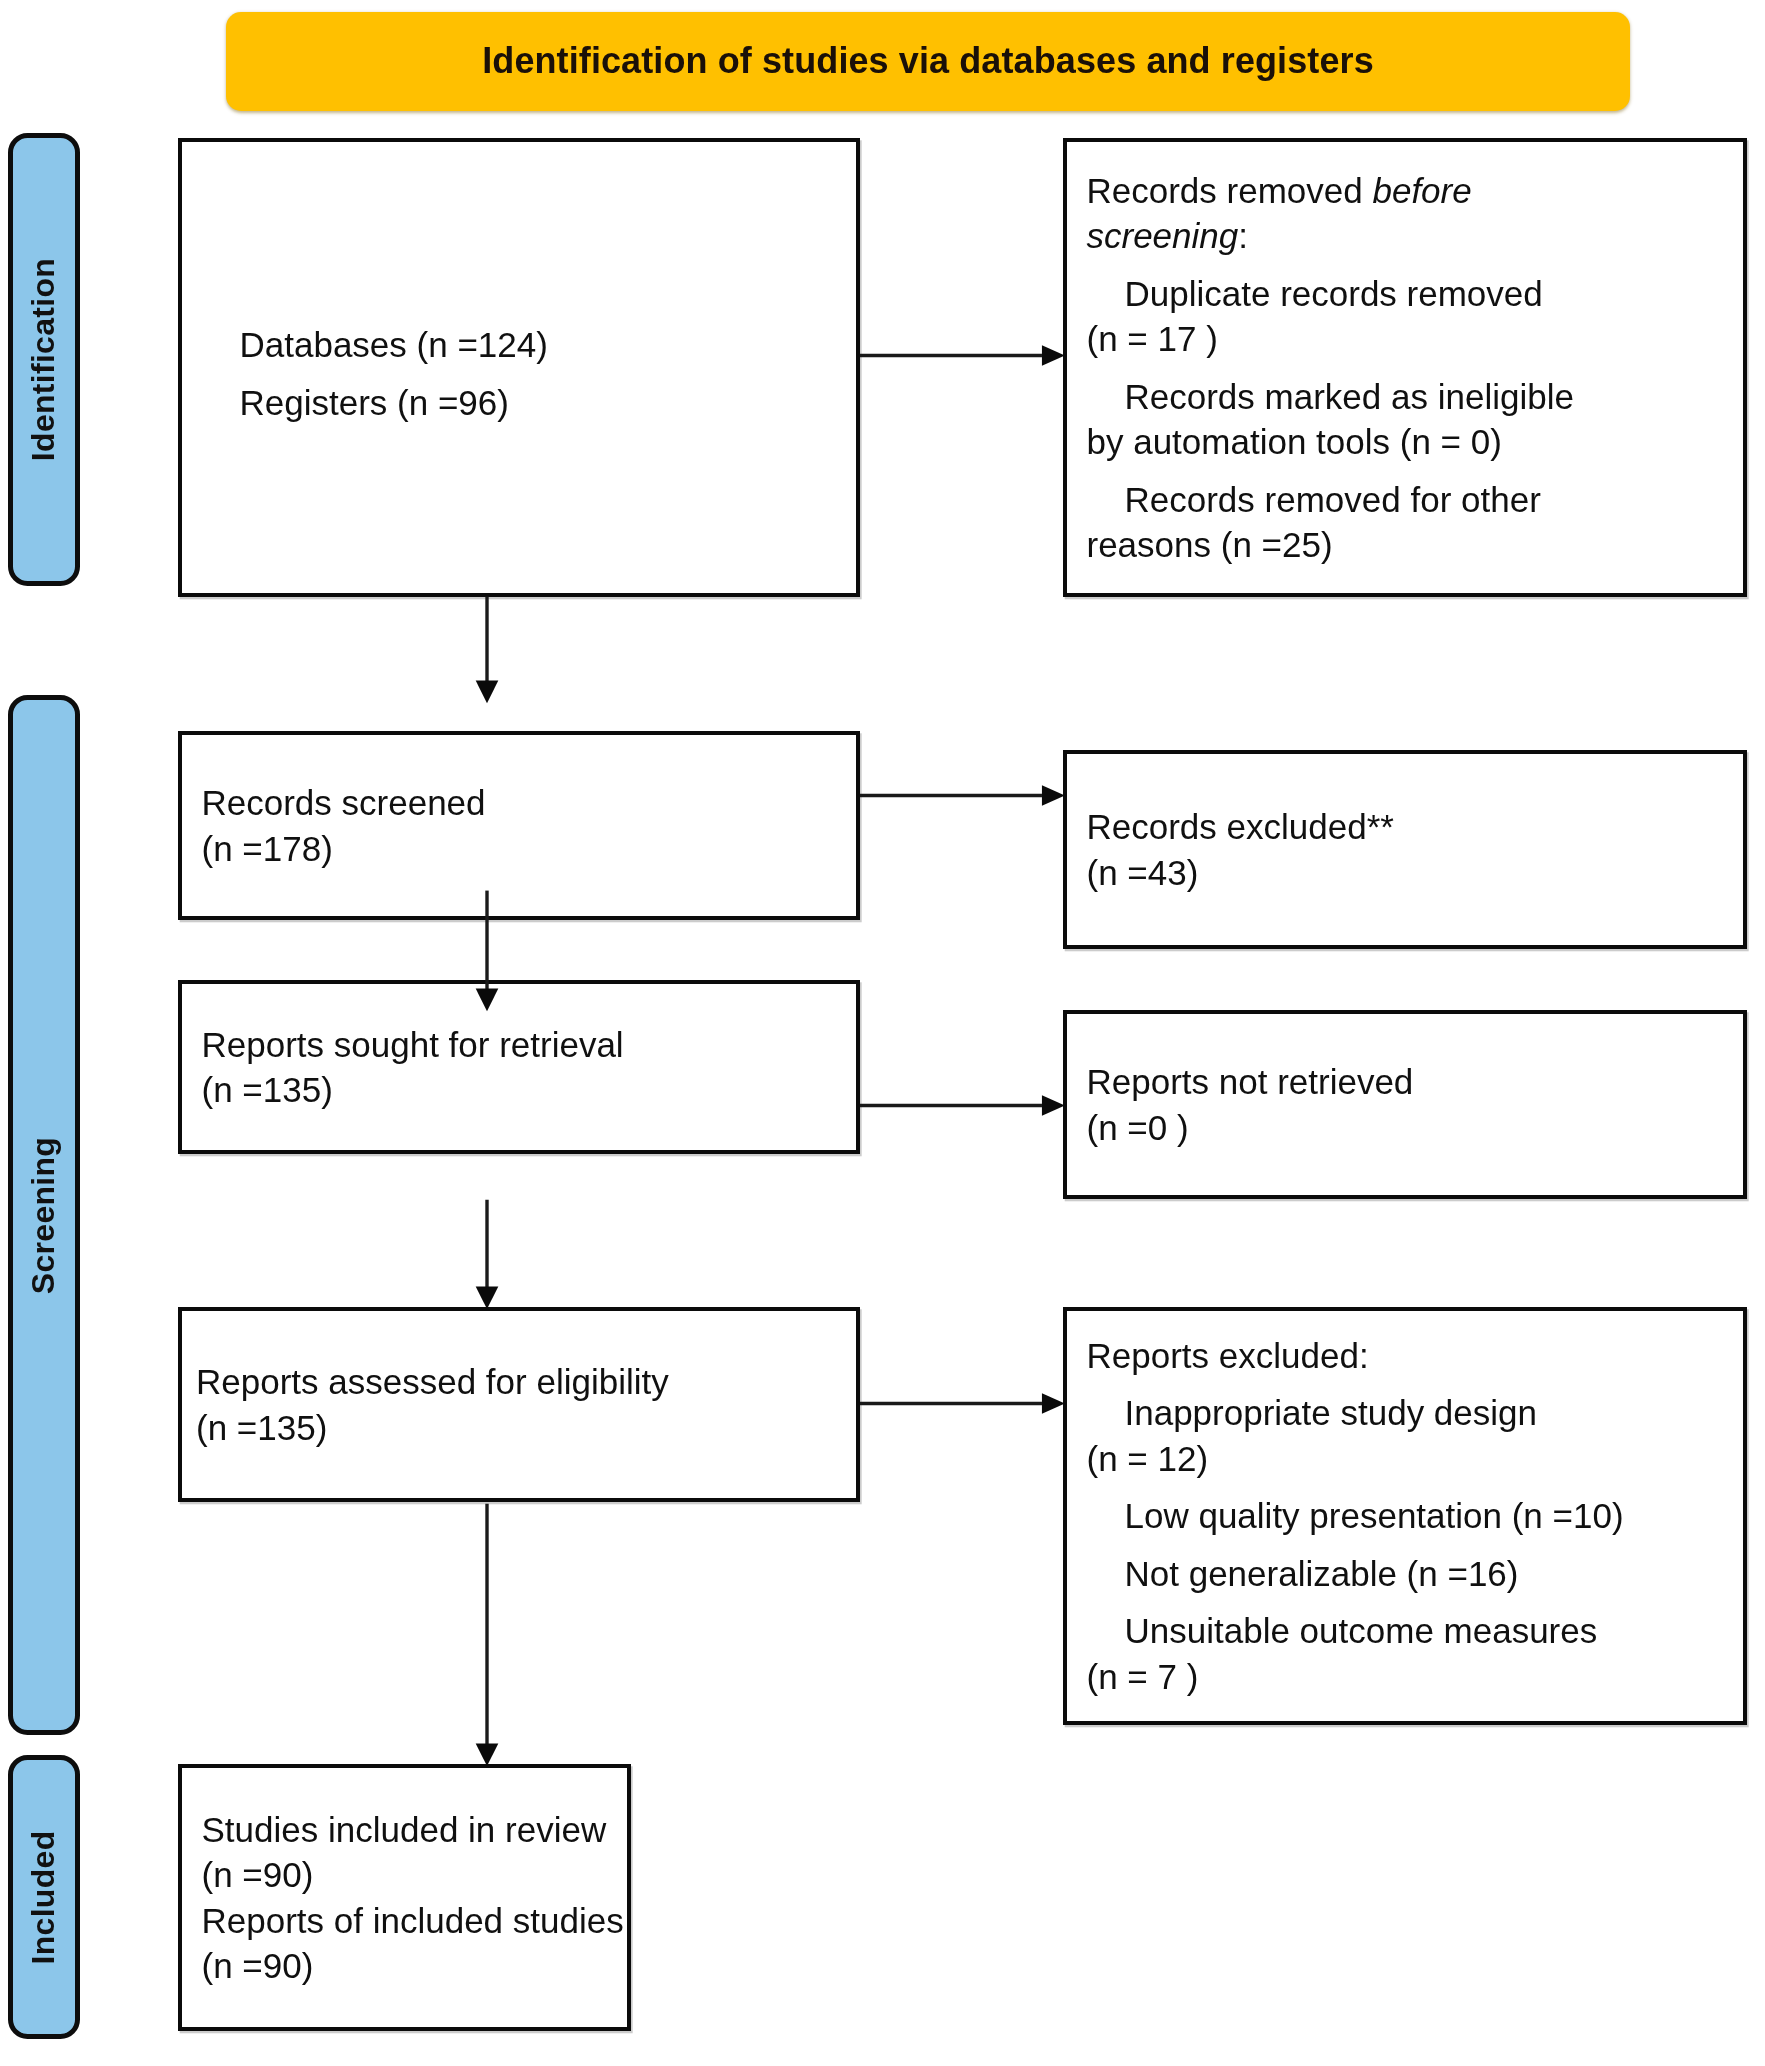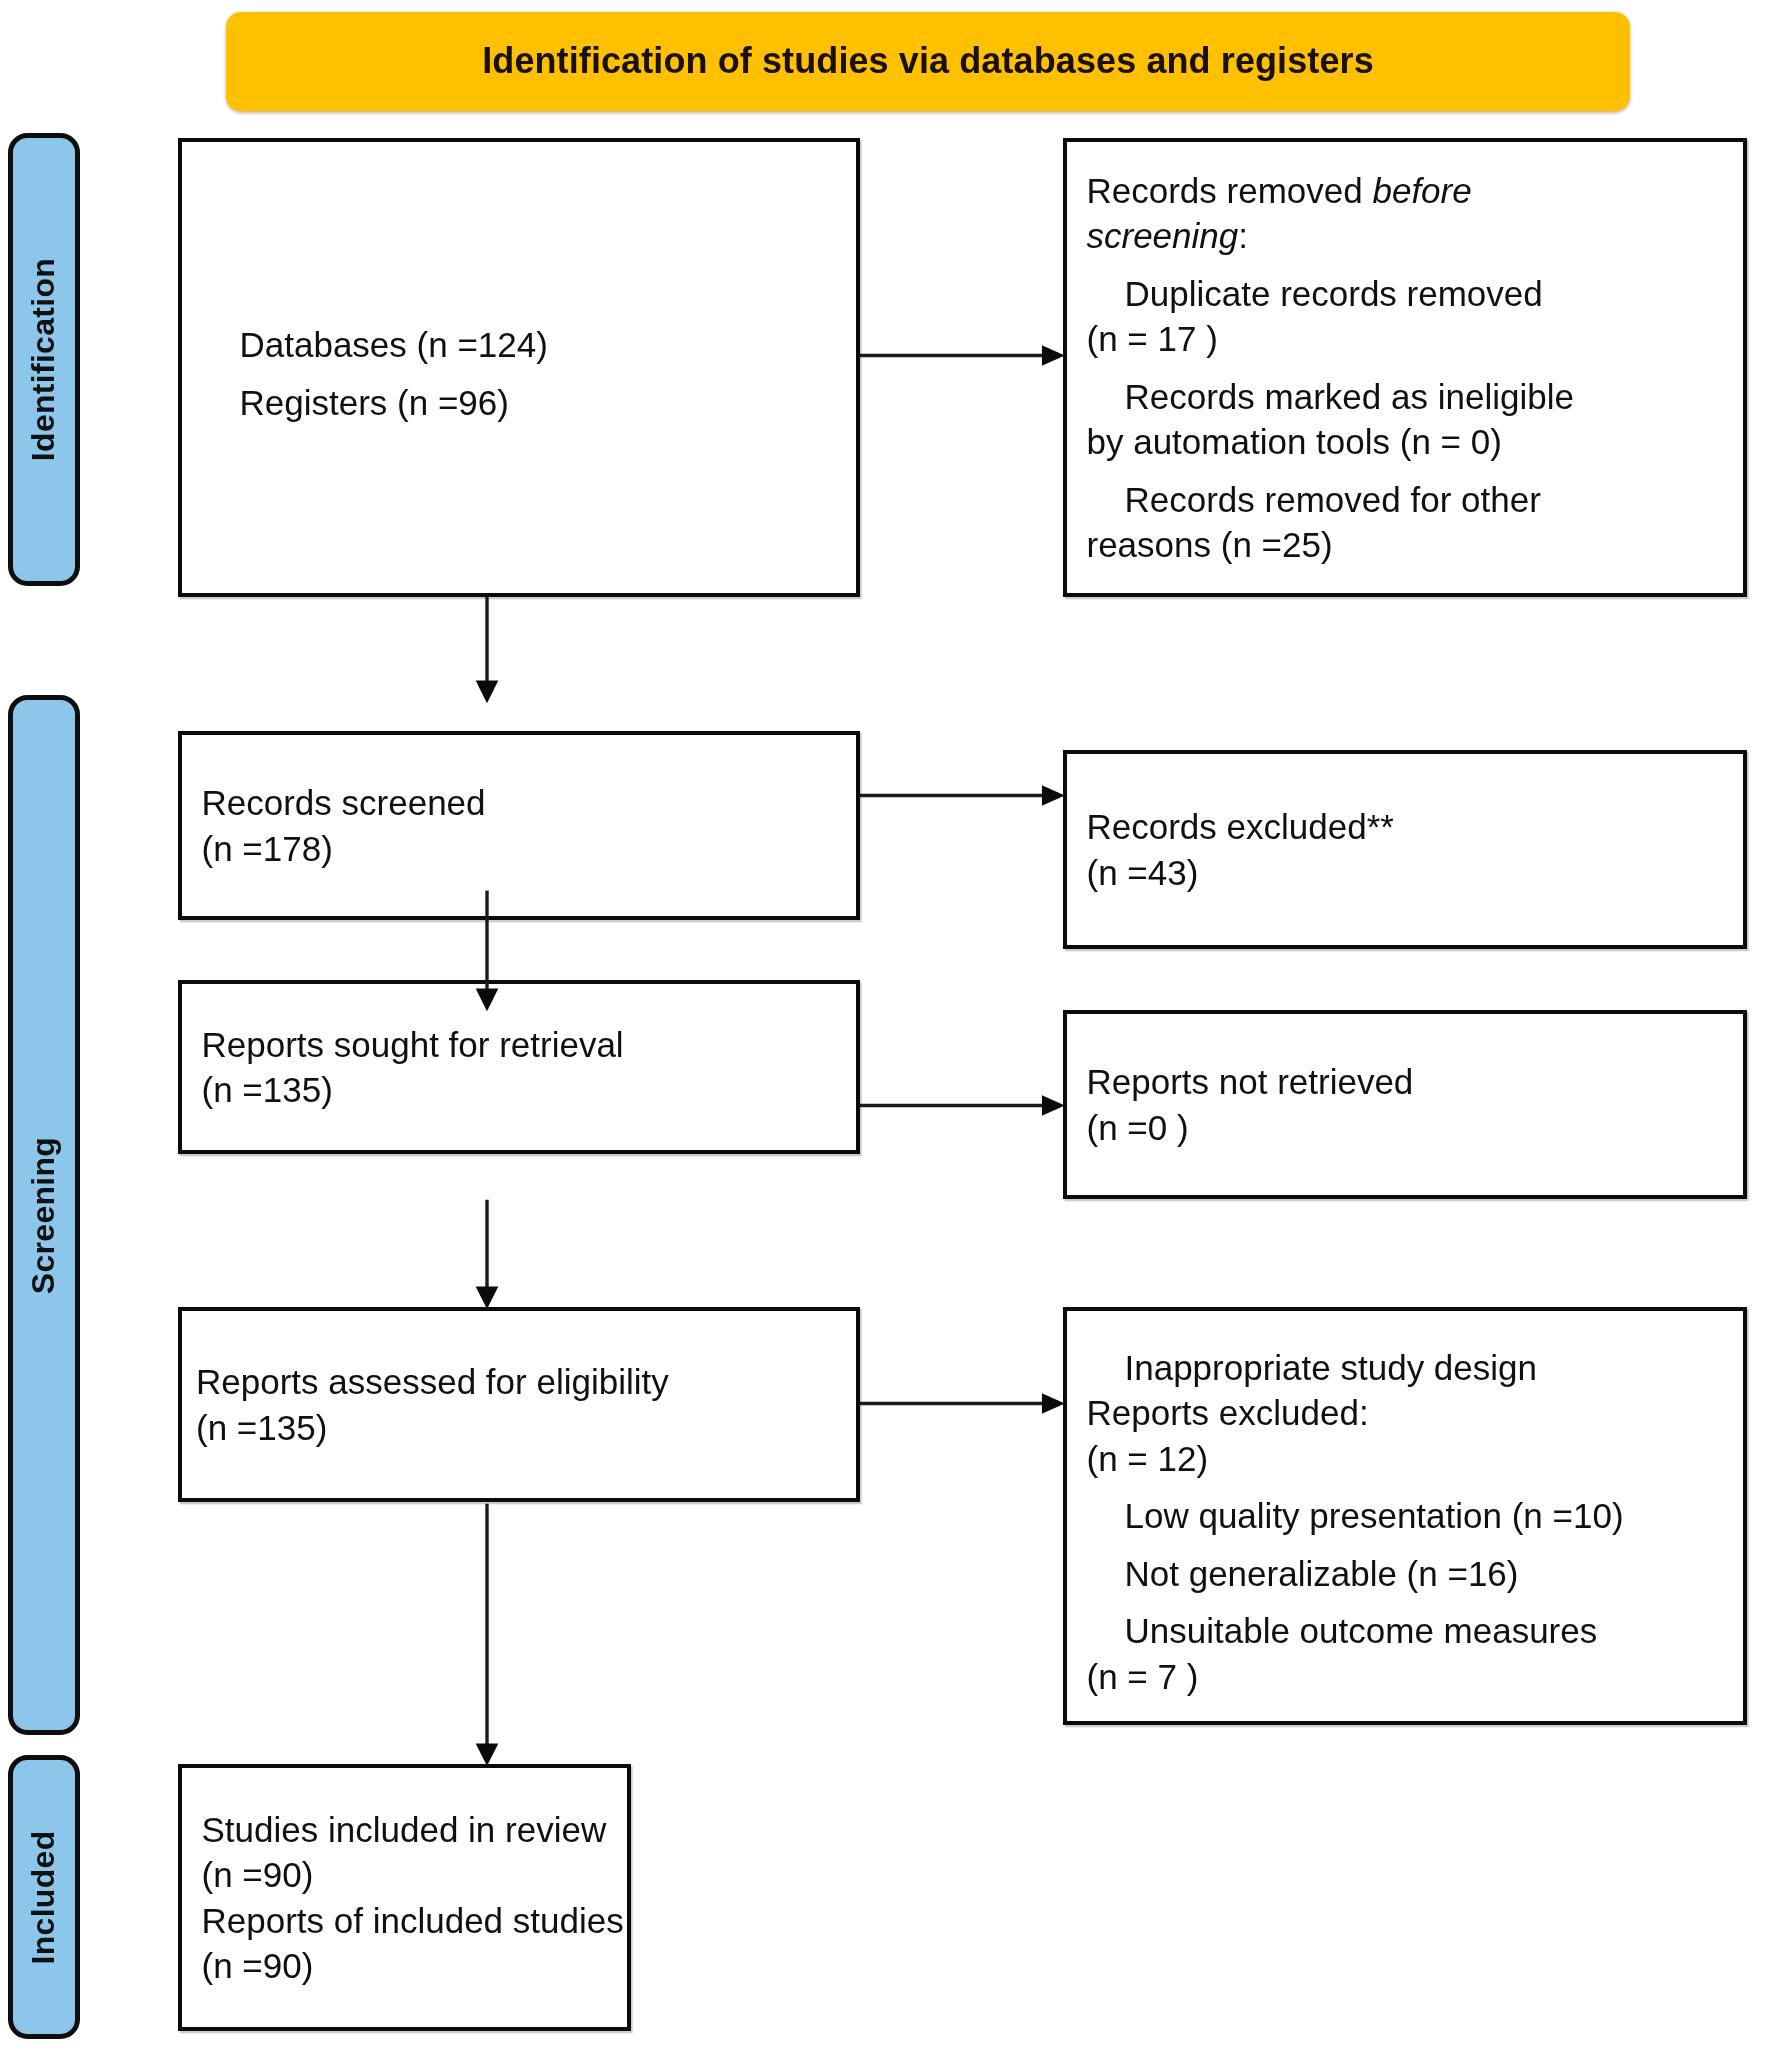--- a/index.html
+++ b/index.html
@@ -157,22 +157,22 @@
     <div class="flow-line">Reports not retrieved</div>
     <div class="flow-line">(n =0 )</div>
   </div>
 
   <div class="flow-box" id="box-assessed">
     <div class="flow-line">Reports assessed for eligibility</div>
     <div class="flow-line">(n =135)</div>
   </div>
 
   <div class="flow-box" id="box-reports-excluded">
+    <div class="flow-line">Reports excluded:</div>
     <div class="flow-line indent">Inappropriate study design</div>
-    <div class="flow-line">Reports excluded:</div>
     <div class="flow-line">(n = 12)</div>
     <div class="flow-line indent">Low quality presentation (n =10)</div>
     <div class="flow-line indent">Not generalizable (n =16)</div>
     <div class="flow-line indent">Unsuitable outcome measures</div>
     <div class="flow-line">(n = 7 )</div>
   </div>
 
   <div class="flow-box" id="box-included">
     <div class="flow-line">Studies included in review</div>
     <div class="flow-line">(n =90)</div>

